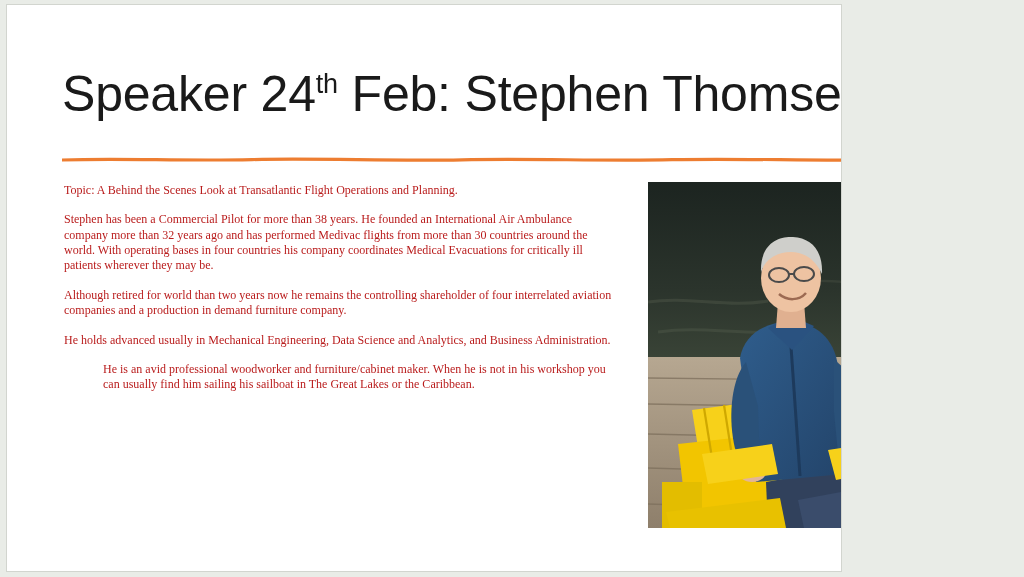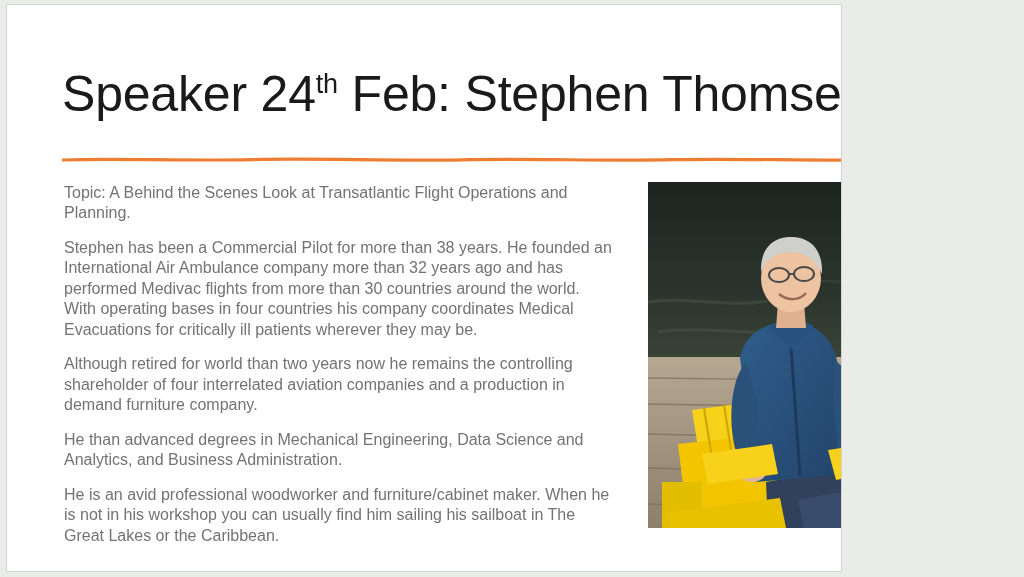--- a/index.html
+++ b/index.html
@@ -47,30 +47,31 @@
     left: 55px;
     top: 143px;
     width: 922px;
     height: 5px;
   }
   .body-col {
     position: absolute;
     left: 57px;
     top: 178px;
     width: 552px;
-    font-family: Liberation Sans, sans-serif;
-    font-size: 16px;
+    font-family: Liberation Serif, serif;
+    font-size: 12px;
     line-height: 1.28;
-    color: #737373;
+    color: #b91c1c;
   }
   .body-col p {
     margin: 0 0 14px 0;
   }
   .body-col p:last-child {
     margin-bottom: 0;
+    margin-left: 39px;
   }
   .photo {
     position: absolute;
     left: 641px;
     top: 177px;
     width: 337px;
     height: 346px;
     overflow: hidden;
     background: #2a2f26;
   }
@@ -90,21 +91,21 @@
   <div class="title-rule">
     <svg width="922" height="5" viewBox="0 0 922 5" preserveAspectRatio="none">
       <path d="M0,3 C60,1 120,4.2 190,2.6 C260,1 330,4.4 400,2.8 C470,1.2 540,4.3 610,2.7 C680,1.1 750,4.2 820,2.8 C870,1.9 900,3.4 922,2.6" fill="none" stroke="#ED7D31" stroke-width="3.2" stroke-linecap="round"></path>
     </svg>
   </div>
 
   <div class="body-col">
     <p>Topic: A Behind the Scenes Look at Transatlantic Flight Operations and Planning.</p>
     <p>Stephen has been a Commercial Pilot for more than 38 years. He founded an International Air Ambulance company more than 32 years ago and has performed Medivac flights from more than 30 countries around the world. With operating bases in four countries his company coordinates Medical Evacuations for critically ill patients wherever they may be.</p>
     <p>Although retired for world than two years now he remains the controlling shareholder of four interrelated aviation companies and a production in demand furniture company.</p>
-    <p>He than advanced degrees in Mechanical Engineering, Data Science and Analytics, and Business Administration.</p>
+    <p>He holds advanced usually in Mechanical Engineering, Data Science and Analytics, and Business Administration.</p>
     <p>He is an avid professional woodworker and furniture/cabinet maker. When he is not in his workshop you can usually find him sailing his sailboat in The Great Lakes or the Caribbean.</p>
   </div>
 
   <div class="photo">
     <svg width="337" height="346" viewBox="0 0 337 346">
       <defs>
         <linearGradient id="water" x1="0" y1="0" x2="0" y2="1">
           <stop offset="0%" stop-color="#1c2420"></stop>
           <stop offset="60%" stop-color="#2b342c"></stop>
           <stop offset="100%" stop-color="#3a4437"></stop>

